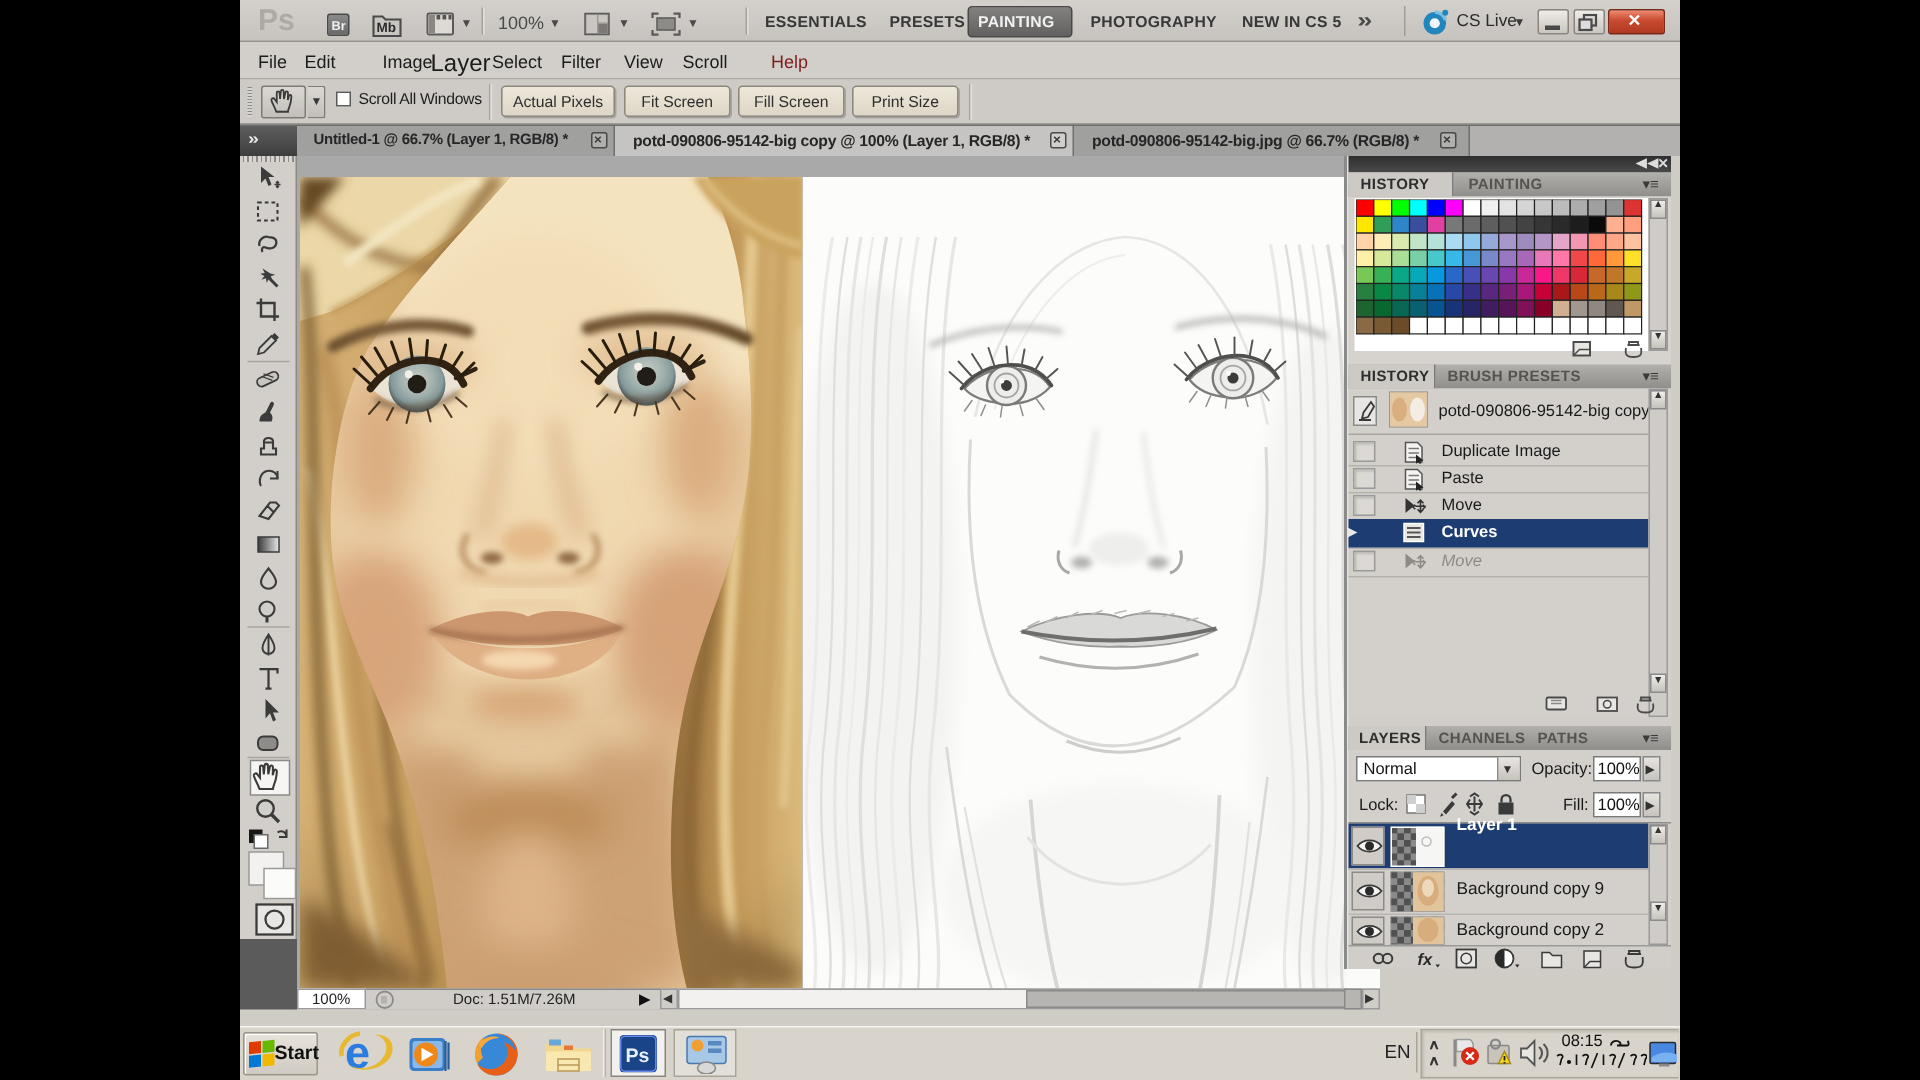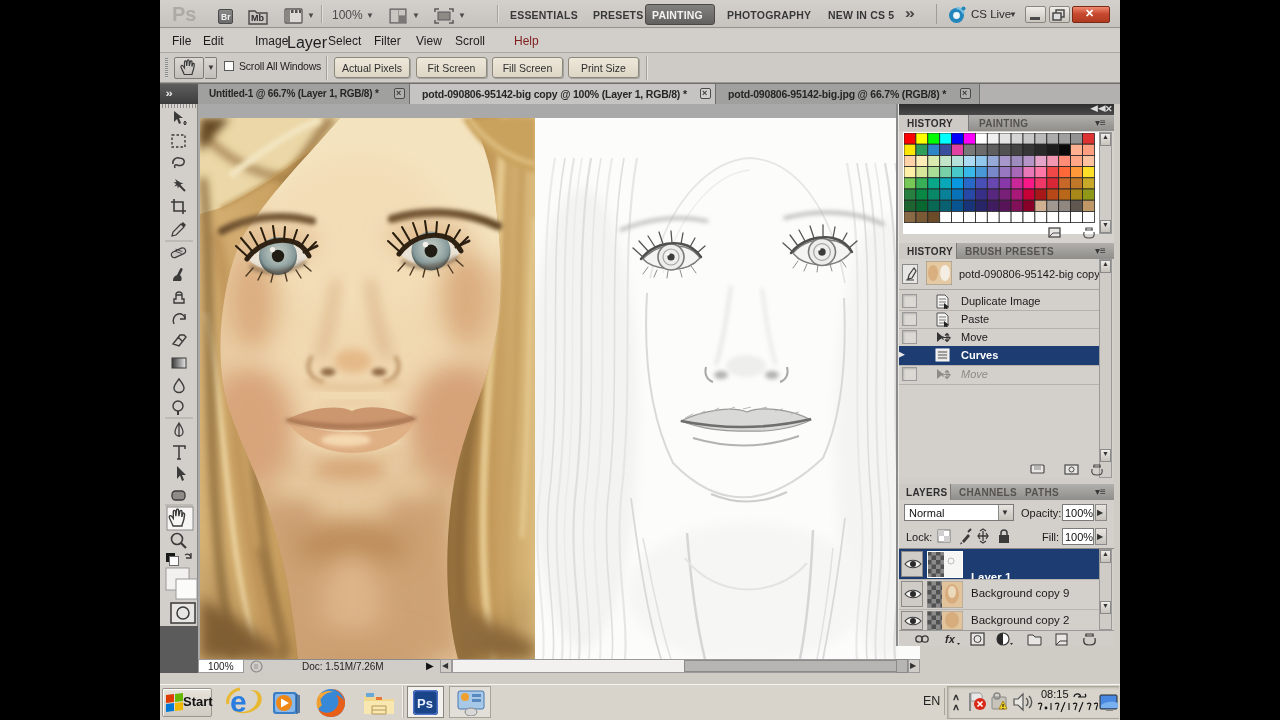--- a/index.html
+++ b/index.html
@@ -808,21 +808,21 @@
       <rect x="18.0" y="18.0" width="4.5" height="4.5" fill="#515151"></rect>
       <rect x="27.0" y="18.0" width="4.5" height="4.5" fill="#515151"></rect>
       <rect x="4.5" y="22.5" width="4.5" height="4.5" fill="#515151"></rect>
       <rect x="13.5" y="22.5" width="4.5" height="4.5" fill="#515151"></rect>
       <rect x="22.5" y="22.5" width="4.5" height="4.5" fill="#515151"></rect>
       <rect x="31.5" y="22.5" width="4.5" height="4.5" fill="#515151"></rect>
       <rect x="17" y="0" width="19" height="27" fill="#f6f6f4"></rect>
       <circle cx="24" cy="10" r="3" fill="none" stroke="#bbb"></circle>
       <rect x="0" y="0" width="36" height="27" fill="none" stroke="#fff" stroke-width="2"></rect>
     </svg>
-<div class="tx" style="left:72px;top:467px;font-size:11.5px;font-weight:bold;color:#fff">Layer 1</div>
+<div class="tx" style="left:72px;top:440px;font-size:11.5px;font-weight:bold;color:#fff">Layer 1</div>
 <div class="abs" style="left:0;top:475px;width:200px;height:30px;background:#d3d0cc;border-top:1px solid #b8b5b1"></div>
 <div class="abs" style="left:2px;top:477px;width:22px;height:26px;background:#cfccc8;border:1px solid #8e8b87"></div>
 <svg class="abs" style="left:4px;top:482px" width="20" height="16">
       <path d="M2,8 C6,3 14,3 18,8 C14,13 6,13 2,8 Z" fill="#f4f3f1" stroke="#3a3a3a" stroke-width="1.2"></path>
       <circle cx="10" cy="8" r="3" fill="#2a2a2a"></circle>
     </svg>
 <svg class="abs" style="left:28px;top:477px" width="36" height="27">
       <rect x="0" y="0" width="36" height="27" fill="#8a8a8a"></rect>
       <rect x="0" y="0" width="4.5" height="4.5" fill="#515151"></rect>
       <rect x="9.0" y="0" width="4.5" height="4.5" fill="#515151"></rect>

